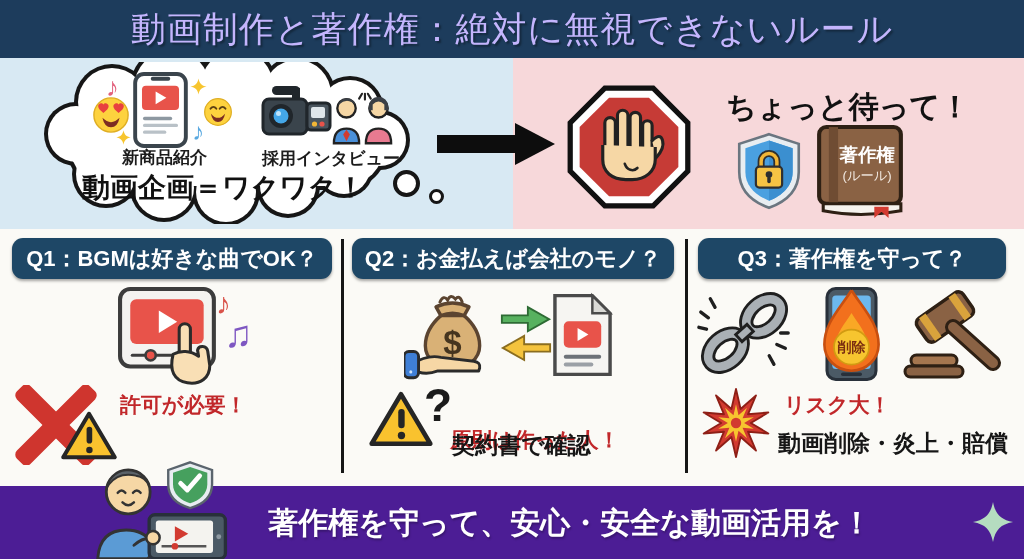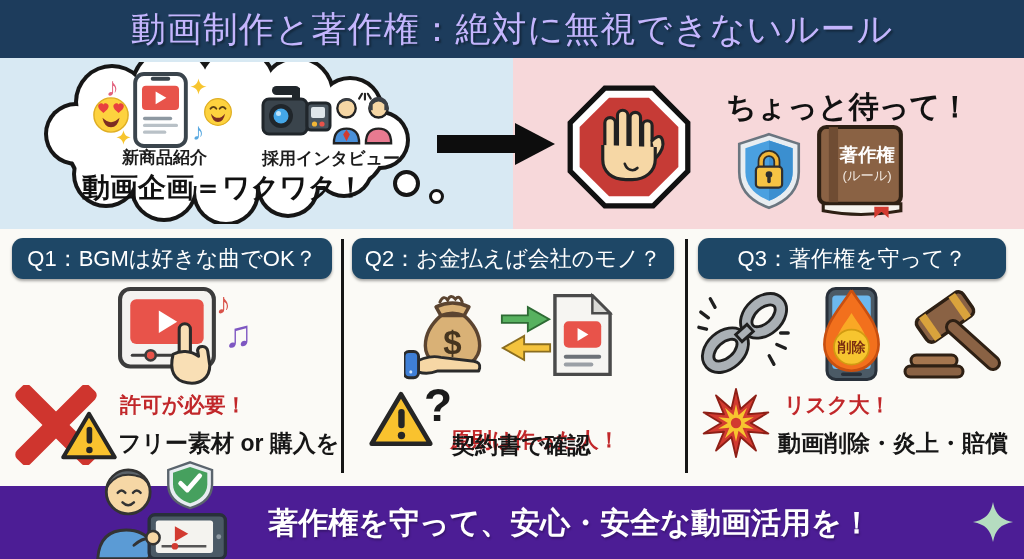--- a/index.html
+++ b/index.html
@@ -32,21 +32,21 @@
                        border-top:21px solid transparent; border-bottom:21px solid transparent;
                        border-left:40px solid #0d0d0d; }
 
   .wait-title { position:absolute; left:165px; top:29px; width:340px; text-align:center;
                 font-size:30px; font-weight:700; color:#111; }
 
   
   .qa { position:absolute; top:229px; left:0; width:1024px; height:257px; background:#fbfaf6; }
   .divider { position:absolute; top:10px; width:3px; height:234px; background:#161616; }
   .qpill { position:absolute; top:9px; height:41px; background:#1e4766; border-radius:11px;
-           color:#fff; font-size:22px; font-weight:400; text-align:center; line-height:41px;
+           color:#fff; font-size:22px; font-weight:700; text-align:center; line-height:41px;
            box-shadow:0 2px 3px rgba(0,0,0,.35); }
   .ans-main { position:absolute; font-size:21px; font-weight:900; color:#c1272a; white-space:nowrap; }
   .ans-sub  { position:absolute; font-size:23px; font-weight:800; color:#161616; white-space:nowrap; }
   .qmark { position:absolute; font-size:46px; font-weight:900; color:#1b1b1b; }
 
   
   .footerbar { position:absolute; top:486px; left:0; width:1024px; height:88px; background:#4c1d95; }
   .footer-msg { position:absolute; left:220px; top:0; width:700px; height:73px; line-height:73px;
                 text-align:center; color:#fff; font-size:30px; font-weight:800;
                 text-shadow:1px 2px 2px rgba(0,0,0,.25); }
@@ -231,21 +231,20 @@
         <rect x="38" y="-12" width="20" height="108" rx="6"></rect>
         <rect x="-6" y="32" width="108" height="20" rx="6"></rect>
       </g>
     </svg>
     <svg class="abs" style="left:60px; top:180px;" width="58" height="53" viewBox="0 0 72 64">
       <path d="M36 5 L68 59 H4 Z" fill="#f9c22e" stroke="#262626" stroke-width="5" stroke-linejoin="round"></path>
       <rect x="33" y="21" width="7" height="21" rx="3.5" fill="#262626"></rect>
       <circle cx="36.5" cy="50" r="4" fill="#262626"></circle>
     </svg>
     <div class="ans-main" style="left:120px; top:162px;">許可が必要！</div>
-    <div class="ans-sub" style="left:118px; top:199px;">フリー素材 or 購入を</div>
 
     <div class="qpill" style="left:352px; width:322px;">Q2：お金払えば会社のモノ？</div>
     <svg class="abs" style="left:404px; top:60px;" width="97" height="94" viewBox="0 0 100 96">
       <path d="M38 27 q-16 14-16 31 a28 24 0 0 0 56 0 q0-17-16-31 z" fill="#d9b176" stroke="#5b4430" stroke-width="3.5"></path>
       <path d="M38 27 l-5-9 q17-8 34 0 l-5 9 q-12-5-24 0 z" fill="#d9b176" stroke="#5b4430" stroke-width="3.5" stroke-linejoin="round"></path>
       <path d="M37 13 q4-8 8-2 q3-7 8-1 q4-5 7 3" fill="none" stroke="#5b4430" stroke-width="3" stroke-linecap="round"></path>
       <text x="50" y="67" text-anchor="middle" font-size="34" font-weight="bold" fill="#463télé"></text>
       <text x="50" y="67" text-anchor="middle" font-size="34" font-weight="bold" fill="#46351f">$</text>
       <path d="M8 77 q16-10 30-7 l34 4 q7 1 6 7 l-1 3 h-42 q-16 6-27-3 z" fill="#f6d7a5" stroke="#2b2b2b" stroke-width="3" stroke-linejoin="round"></path>
       <rect x="0" y="64" width="15" height="27" rx="5" fill="#3f7fd6" stroke="#2b2b2b" stroke-width="3"></rect>

